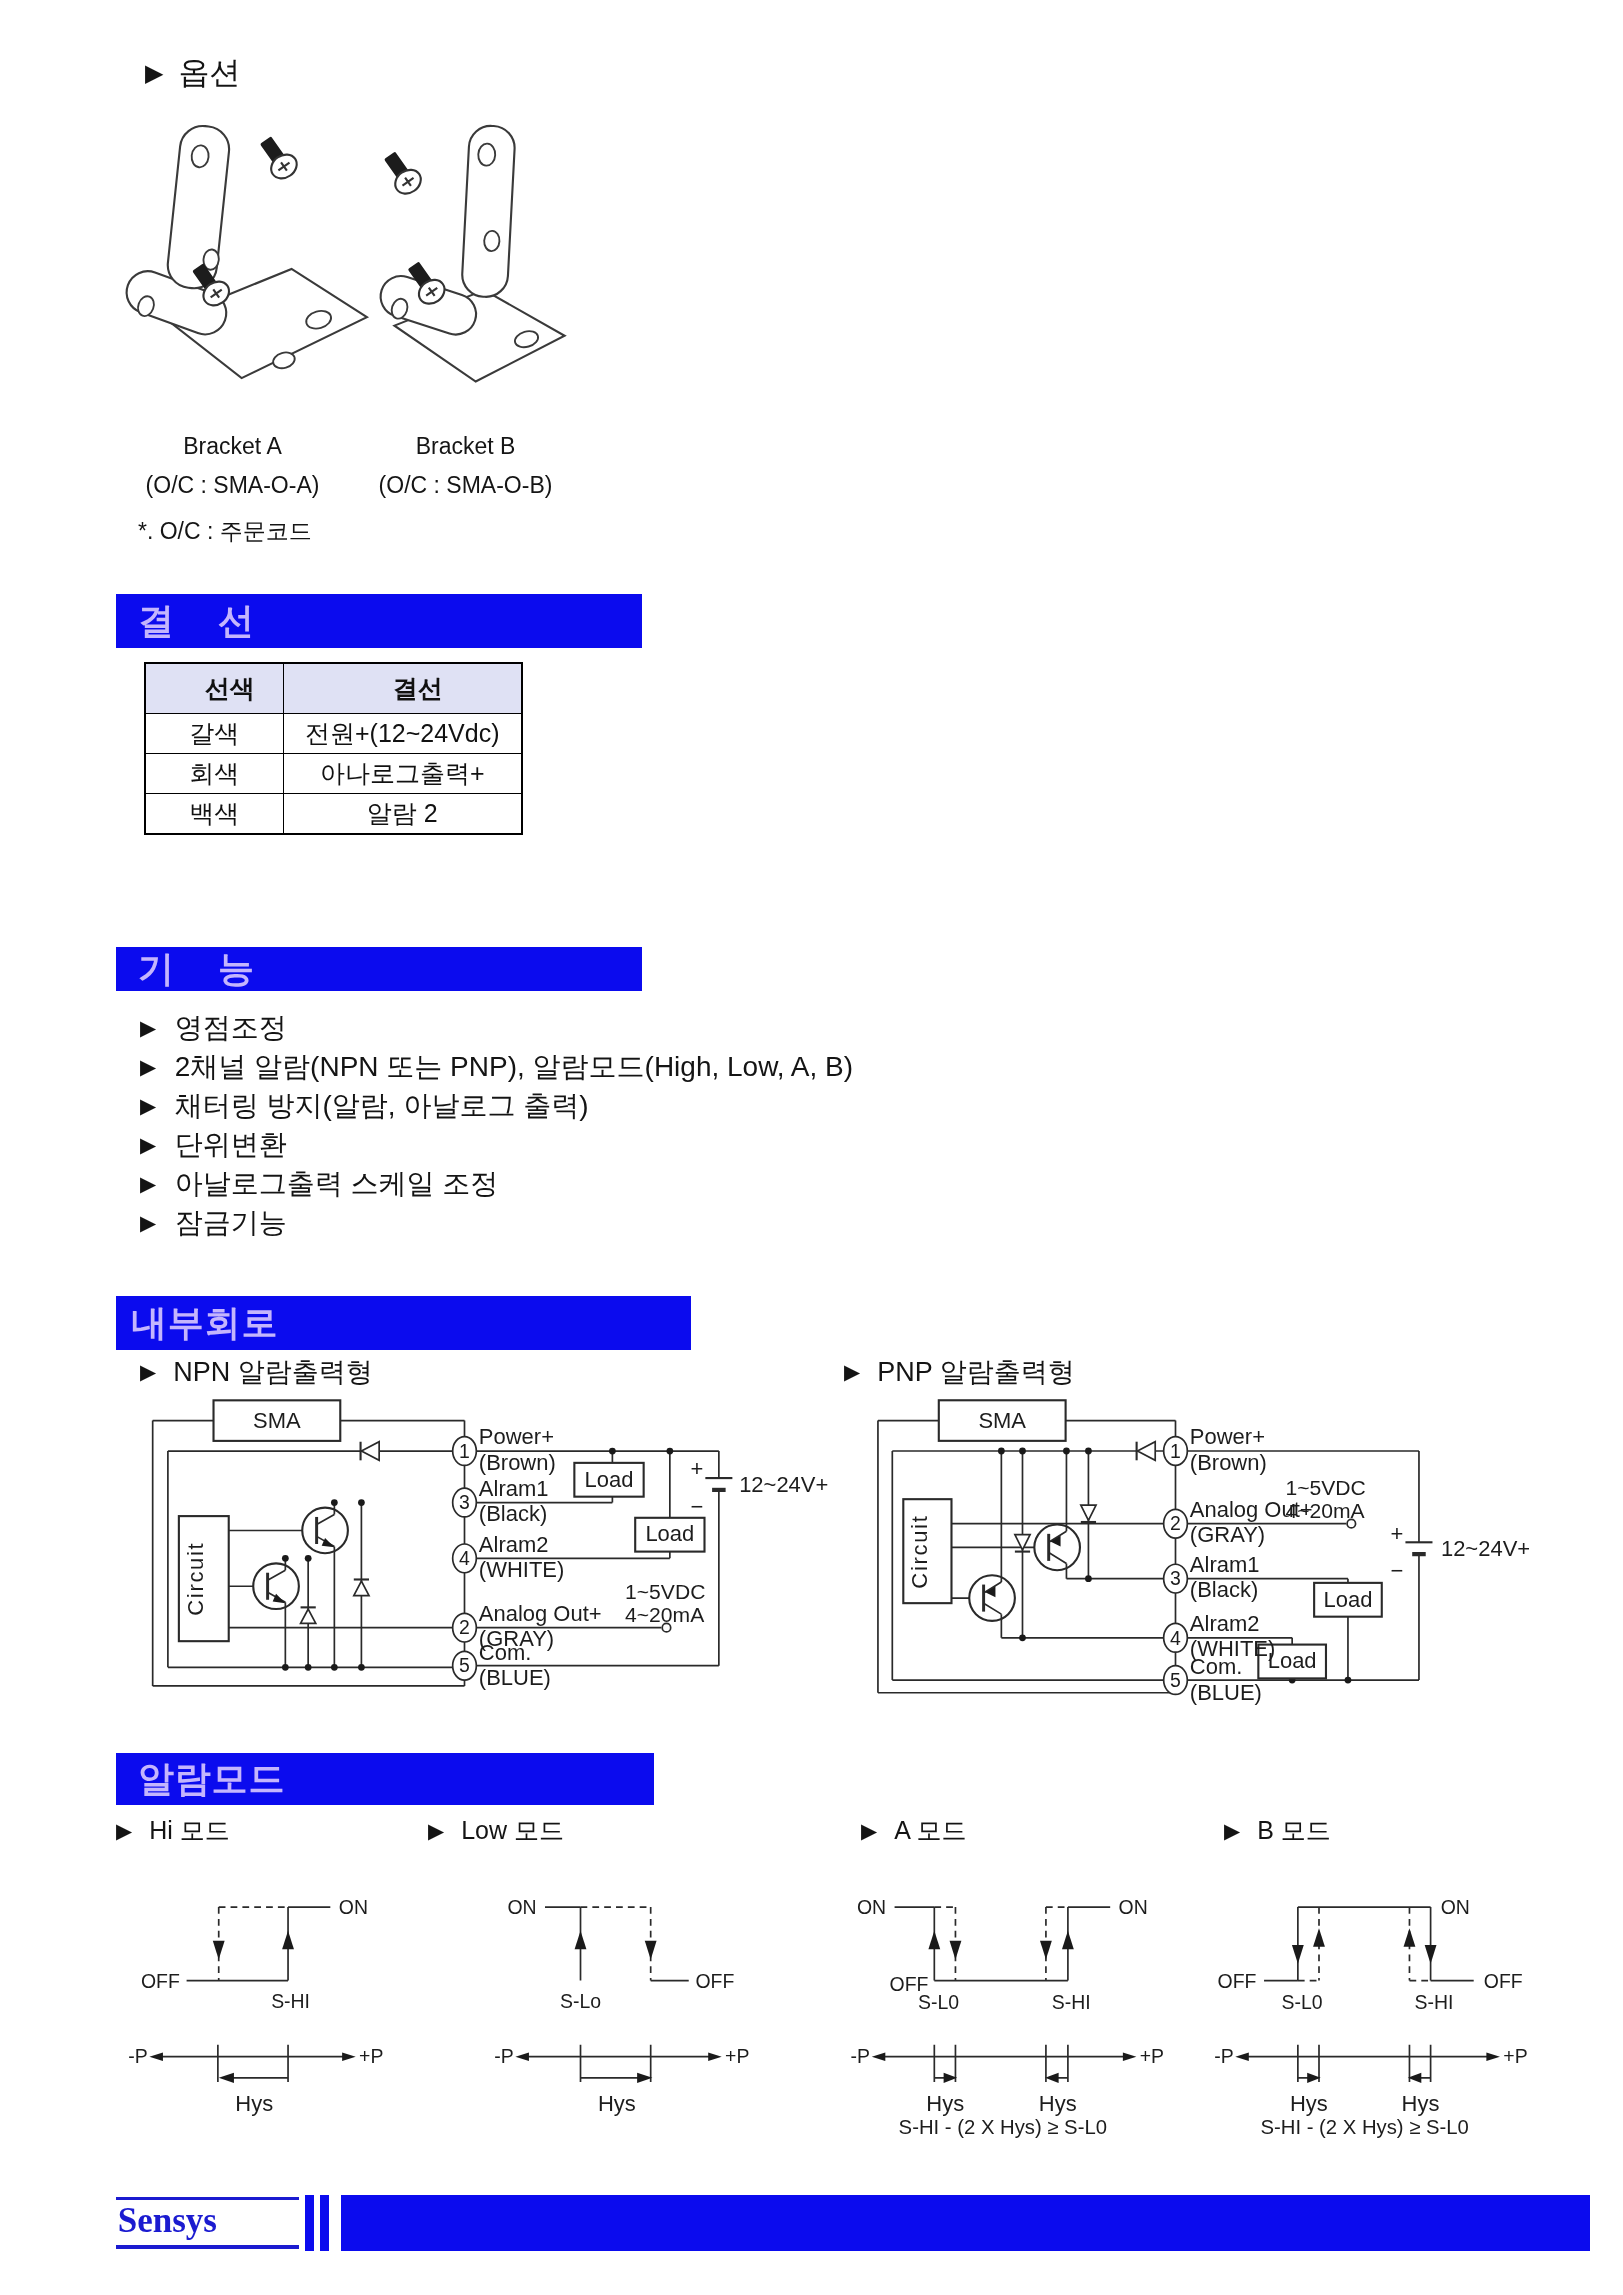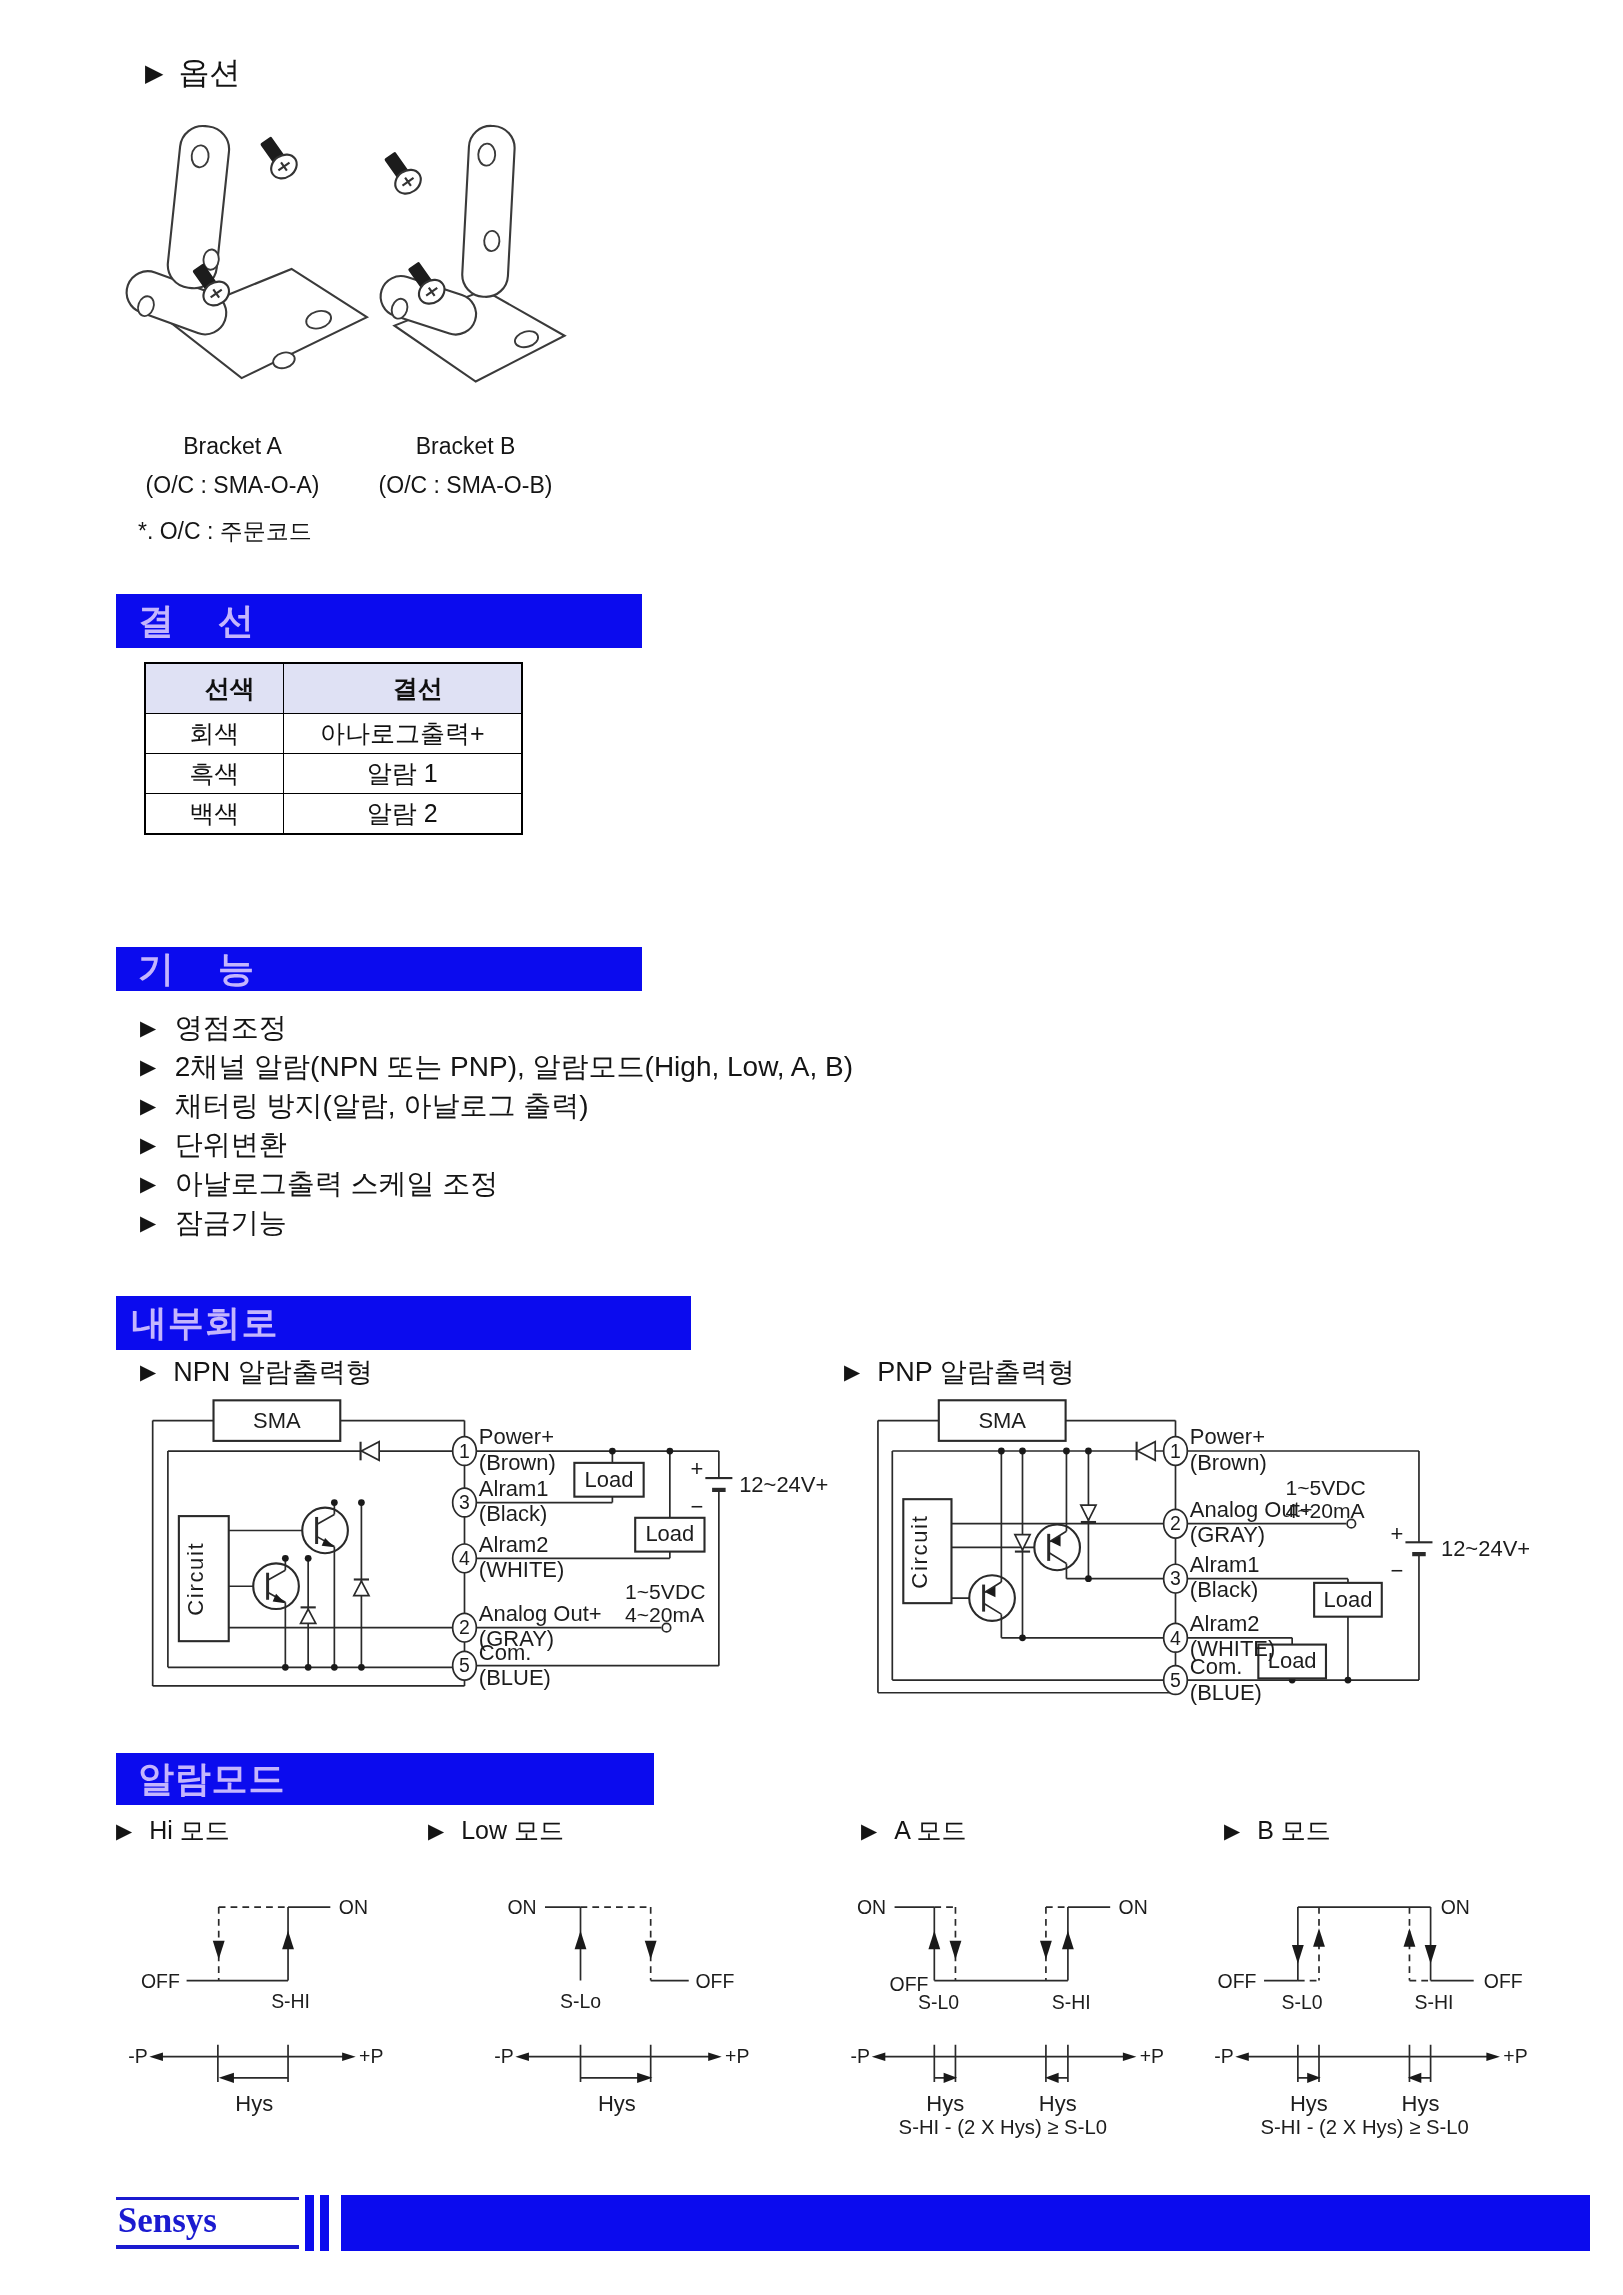--- a/index.html
+++ b/index.html
@@ -121,26 +121,26 @@
     <colgroup>
         <col style="width:138px">
         <col style="width:239px">
       </colgroup>
     <tbody>
         <tr>
       <th>선색</th>
       <th>결선</th>
     </tr>
     <tr>
+      <td>갈색</td>
+      <td>전원+(12~24Vdc)</td>
+    </tr>
+    <tr>
       <td>회색</td>
       <td>아나로그출력+</td>
-    </tr>
-    <tr>
-      <td>흑색</td>
-      <td>알람 1</td>
     </tr>
     <tr>
       <td>백색</td>
       <td>알람 2</td>
     </tr>
   </tbody>
     </table>
 
   <div class="section-bar" style="left:116px;top:947px;width:526px;height:44px;">
     <span>기    능</span>

